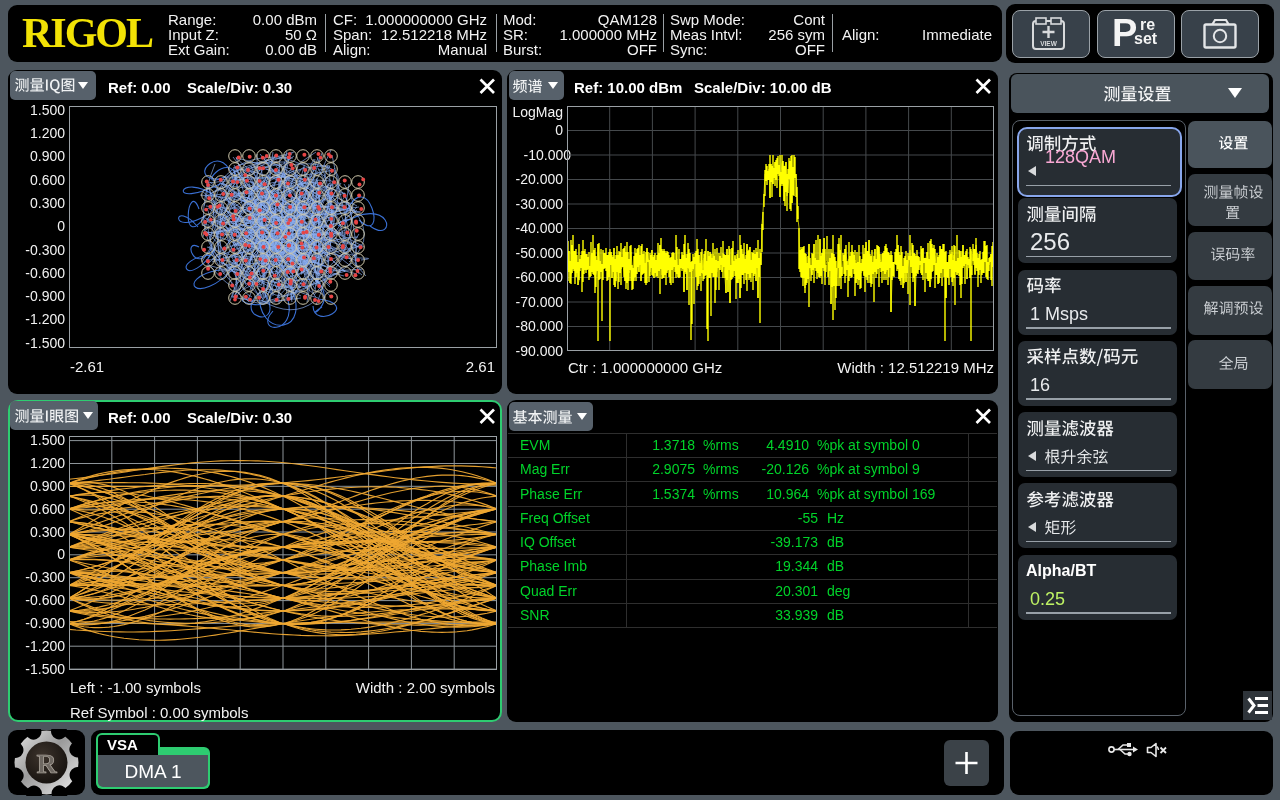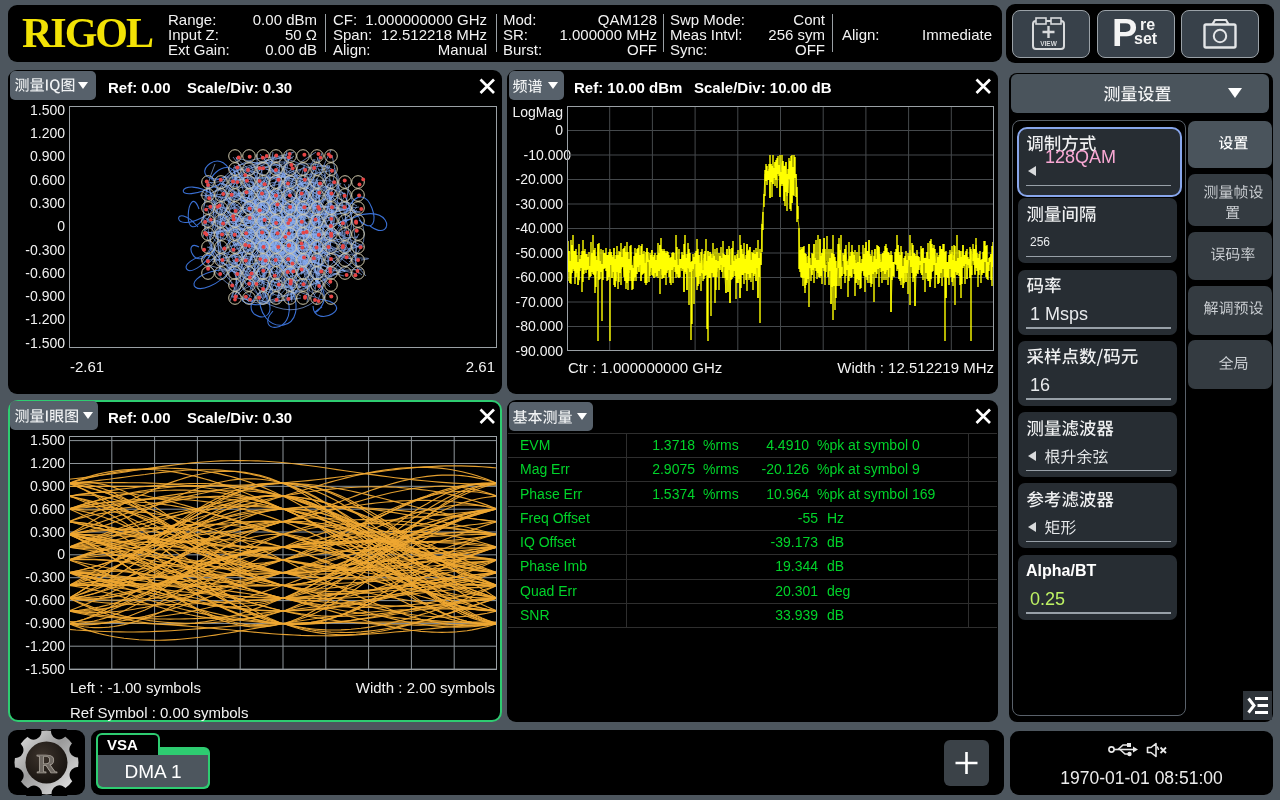--- a/index.html
+++ b/index.html
@@ -1109,21 +1109,21 @@
 <div class="abs" style="left:1026px;top:184.5px;width:145px;height:1.5px;background:#98a0a8"></div>
 <div class="item" style="top:198.3px"></div>
 <svg style="position:absolute;left:1025.5px;top:205.3px" width="71" height="19">
       <g fill="#f0f1f2" transform="translate(0.42,15.60) scale(0.01750,-0.01750)">
         <path transform="translate(0.0,0)" d="M485 86C533 36 590 -33 616 -77L677 -37C649 6 591 73 543 121ZM309 788V148H382V719H579V152H655V788ZM858 830V17C858 2 852 -3 838 -3C823 -3 777 -4 725 -2C736 -25 747 -60 750 -81C822 -81 867 -78 896 -65C924 -52 934 -29 934 18V830ZM721 753V147H794V753ZM442 654V288C442 171 424 53 261 -25C274 -37 296 -68 304 -83C484 3 512 154 512 286V654ZM75 766C130 735 203 688 238 657L296 733C259 764 184 807 131 834ZM33 497C88 467 162 422 198 393L254 468C215 497 141 539 87 566ZM52 -23 138 -72C180 23 226 143 262 248L185 298C146 184 91 55 52 -23Z"></path>
         <path transform="translate(1000.0,0)" d="M266 666H728V619H266ZM266 761H728V715H266ZM175 813V568H823V813ZM49 530V461H953V530ZM246 270H453V223H246ZM545 270H757V223H545ZM246 368H453V321H246ZM545 368H757V321H545ZM46 11V-60H957V11H545V60H871V123H545V169H851V422H157V169H453V123H132V60H453V11Z"></path>
         <path transform="translate(2000.0,0)" d="M82 612V-84H180V612ZM97 789C143 743 195 678 216 636L296 688C272 731 217 791 171 834ZM390 289H610V171H390ZM390 483H610V367H390ZM305 560V94H698V560ZM346 791V702H826V24C826 11 823 7 809 6C797 6 758 5 720 7C732 -16 744 -55 749 -79C811 -79 856 -78 886 -63C915 -47 924 -24 924 24V791Z"></path>
         <path transform="translate(3000.0,0)" d="M519 608H816V530H519ZM438 674V464H901V674ZM391 802V722H954V802ZM72 804V-81H155V719H260C241 653 215 568 190 501C257 425 272 358 272 306C272 276 266 251 253 240C244 235 234 233 223 232C209 231 191 232 171 233C185 210 193 174 193 151C216 150 241 150 260 153C281 156 299 161 314 173C344 195 356 238 356 296C356 357 341 429 274 511C305 590 340 689 367 772L306 808L292 804ZM753 331C737 290 709 233 685 191H603L657 216C644 247 612 297 585 333L526 310C551 273 580 223 595 191H515V127H628V-61H706V127H822V191H752C774 226 798 267 819 305ZM398 417V-84H479V345H855V6C855 -4 852 -7 842 -7C832 -8 802 -8 770 -6C780 -29 790 -61 793 -84C845 -84 881 -83 906 -70C932 -56 938 -34 938 5V417Z"></path>
       </g>
     </svg>
-<div class="abs" style="left:1030px;top:232.3px;color:#e8eaec;font-size:12px;line-height:20px">256</div>
+<div class="abs" style="left:1030px;top:232.3px;color:#e8eaec;font-size:24px;line-height:20px">256</div>
 <div class="abs" style="left:1026px;top:255.8px;width:145px;height:1.5px;background:#98a0a8"></div>
 <div class="item" style="top:269.5px"></div>
 <svg style="position:absolute;left:1025.5px;top:276.3px" width="36" height="19">
       <g fill="#f0f1f2" transform="translate(0.56,15.89) scale(0.01750,-0.01750)">
         <path transform="translate(0.0,0)" d="M414 210V126H785V210ZM489 651C482 548 468 411 455 327H848C831 123 810 39 785 15C776 4 765 2 749 3C730 3 688 3 643 8C657 -16 667 -53 668 -78C717 -81 762 -80 788 -78C820 -75 841 -67 862 -43C897 -6 920 101 941 368C943 381 944 408 944 408H826C842 533 857 678 865 786L798 793L783 789H441V703H768C760 617 748 505 736 408H554C564 482 572 571 578 645ZM47 795V709H163C137 565 92 431 25 341C39 315 59 258 63 234C80 255 96 278 111 303V-38H192V40H373V485H193C218 556 237 632 252 709H398V795ZM192 402H290V124H192Z"></path>
         <path transform="translate(1000.0,0)" d="M824 643C790 603 731 548 687 516L757 472C801 503 858 550 903 596ZM49 345 96 269C161 300 241 342 316 383L298 453C206 411 112 369 49 345ZM78 588C131 556 197 506 228 472L295 529C261 563 194 609 141 639ZM673 400C742 360 828 301 869 261L939 318C894 358 805 415 739 452ZM48 204V116H450V-83H550V116H953V204H550V279H450V204ZM423 828C437 807 452 782 464 759H70V672H426C399 630 371 595 360 584C345 566 330 554 315 551C324 530 336 491 341 474C356 480 379 485 477 492C434 450 397 417 379 403C345 375 320 357 296 353C305 331 317 291 322 274C344 285 381 291 634 314C644 296 652 278 657 263L732 293C712 342 664 414 620 467L550 441C564 423 579 403 593 382L447 371C532 438 617 522 691 610L617 653C597 625 574 597 551 571L439 566C468 598 496 634 522 672H942V759H576C561 787 539 823 518 851Z"></path>
       </g>
     </svg>
 <div class="abs" style="left:1030px;top:303.5px;color:#e8eaec;font-size:18px;line-height:20px">1 Msps</div>
 <div class="abs" style="left:1026px;top:327.0px;width:145px;height:1.5px;background:#98a0a8"></div>
@@ -1284,13 +1284,12 @@
 <path d="M12 7.5L17 12H20.5" stroke="#e8e8e8" stroke-width="1.6" fill="none"></path>
 <rect x="19" y="1" width="4" height="4" fill="#e8e8e8"></rect>
 <circle cx="21.5" cy="12" r="2.2" fill="#e8e8e8"></circle>
 <path d="M25 4.5L30 7.5L25 10.5Z" fill="#e8e8e8"></path>
     </svg>
 <svg class="abs" style="left:1146px;top:742px" width="22" height="16">
 <path d="M1.5 5.5H5L10 1.5V14.5L5 10.5H1.5Z" fill="none" stroke="#e8e8e8" stroke-width="1.6" stroke-linejoin="round"></path>
 <path d="M12.5 8 A4.5 4.5 0 0 0 10.8 4.6" stroke="#e8e8e8" stroke-width="1.5" fill="none"></path>
 <path d="M14.5 5.5L20 11M20 5.5L14.5 11" stroke="#e8e8e8" stroke-width="1.8"></path>
     </svg>
-<div class="abs" style="left:1010px;top:768px;width:263px;text-align:center;color:#ececec;font-size:17.5px">1970-01-01 08:51:00</div>
 </div>
 </body></html>

